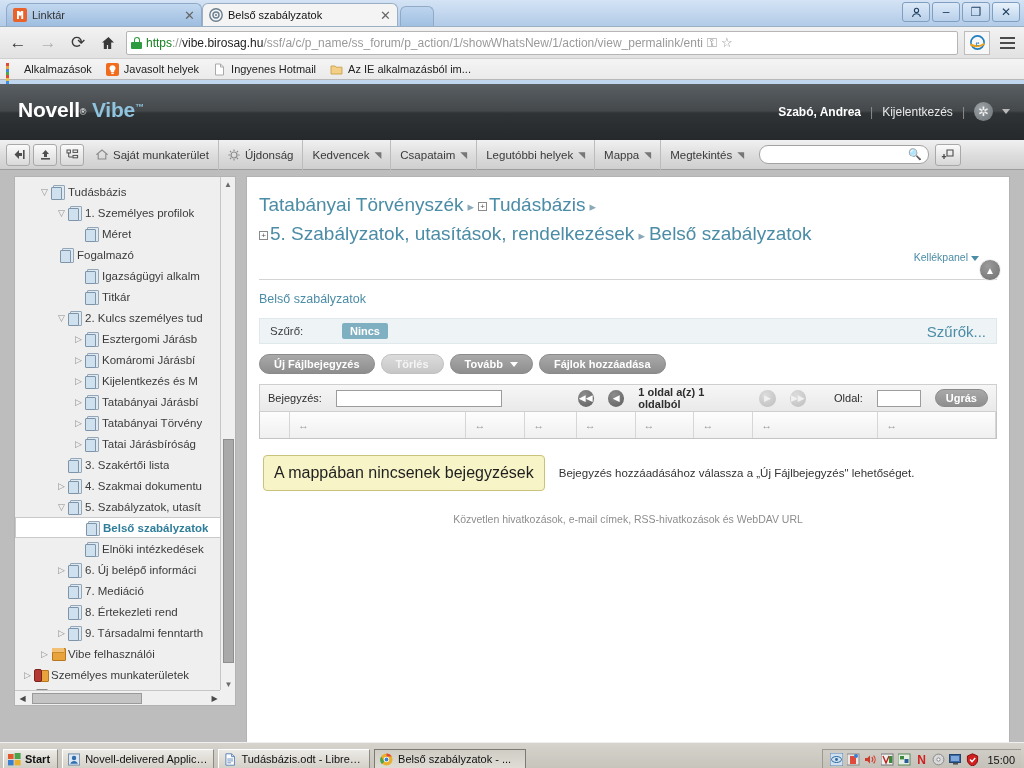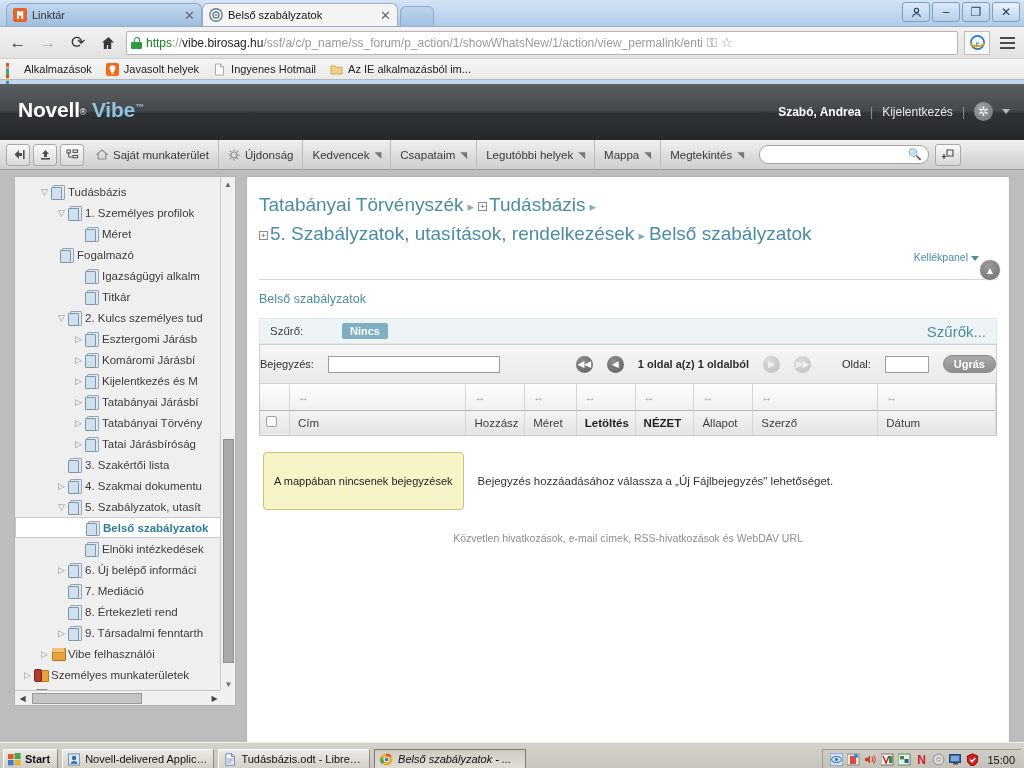--- a/index.html
+++ b/index.html
@@ -302,21 +302,21 @@
   }
   .vbtn.muted {
     background: linear-gradient(180deg,#dcdcdc 0%, #c6c6c6 100%);
     color:#f4f4f4; border-color:#c0c0c0;
   }
   .vbtn .dn { margin-left:7px; width:0;height:0;border-left:4px solid transparent;border-right:4px solid transparent;border-top:5px solid #fff;}
 
   .pager {
     background: linear-gradient(180deg,#f6f6f6 0%, #e9e9e9 100%);
     border: 1px solid #cfcfcf;
-    height: 40px; display:flex; align-items:center; padding: 0 0;
+    height: 28px; display:flex; align-items:center; padding: 0 8px;
     font-size: 11px; color: #2e2e2e; gap: 14px; position: relative;
   }
   .pager input.box {
     height: 17px; border: 1px solid #9c9c9c; background:#fff; font-size:11px;
     padding: 0 3px; font-family: inherit;
   }
   .pg-circle {
     width: 17px; height: 17px; border-radius: 50%;
     background: radial-gradient(circle at 38% 30%, #8e8e8e, #5c5c5c);
     display:flex; align-items:center; justify-content:center; color:#fff; font-size:9px;
@@ -348,21 +348,21 @@
     white-space: nowrap; overflow: hidden;
   }
   .grid-head-row td.b { font-weight: bold; color: #1f1f1f; }
   .grid-head-row td.cb { padding-left: 6px; }
   .grid-wrap { border: 1px solid #c4c4c4; border-top: none; }
   .hchk { width: 11px; height: 11px; border:1px solid #a0a0a0; background:#fff; border-radius:2px; display:inline-block;}
 
   .empty-row { display:flex; align-items:center; gap: 14px; margin: 16px 0 0 4px; }
   .empty-badge {
     background: #f7f4c8; border: 1px solid #c9c27a; border-radius: 4px;
-    padding: 22px 10px; font-size: 11px; color: #1f1f1f;
+    padding: 8px 10px; font-size: 16px; color: #1f1f1f;
   }
   .empty-msg { font-size: 11.5px; color: #333; }
   .footer-links { text-align:center; font-size: 10.5px; color: #8d8d8d; margin-top: 22px; }
 
   
   .taskbar {
     position: absolute; left:0; top: 742px; width: 1024px; height: 16px;
     background: linear-gradient(180deg,#d6d3cc 0%, #c3c0b8 100%);
     border-top: 1px solid #efefef;
     display: flex; align-items: center; padding: 16px 3px; gap: 4px;
@@ -375,21 +375,20 @@
   }
   .task-btn {
     height: 21px; width: 152px; display:flex; align-items:center; gap:5px; padding: 0 5px;
     background: linear-gradient(180deg,#eceae5 0%, #d2cfc7 100%);
     border: 1px solid #8d8a84; border-top-color:#fff; border-left-color:#fff;
     font-size: 11px; color:#111; white-space:nowrap; overflow:hidden;
   }
   .task-btn.active {
     background: linear-gradient(180deg,#d0cdc5 0%, #e0ddd6 100%);
     border: 1px solid #7d7a74;
-    font-style: italic;
   }
   .task-btn .tlbl { overflow:hidden; text-overflow: ellipsis; }
   .tray {
     margin-left: auto; height: 21px; display:flex; align-items:center; gap:3px;
     padding: 0 6px; border: 1px solid #9d9a94; border-right:none; border-bottom:none;
     background: linear-gradient(180deg,#d0cdc6 0%, #c3c0b8 100%);
   }
   .tray .ticn { width: 14px; height: 14px; display:flex; align-items:center; justify-content:center; font-size: 11px; }
   .tray .clock { font-size: 11px; color:#111; margin-left: 5px; }
 </style>
@@ -772,20 +771,35 @@
         <div class="hr"></div>
 
         <div class="page-subtitle">Belső szabályzatok</div>
 
         <div class="filter-bar">
           <span class="label">Szűrő:</span>
           <span class="filter-chip">Nincs</span>
           <span class="right">Szűrők...</span>
         </div>
 
+        <div class="btn-row">
+          <div class="vbtn">
+              <span>Új Fájlbejegyzés</span>
+            </div>
+          <div class="vbtn muted">
+              <span>Törlés</span>
+            </div>
+          <div class="vbtn">
+              <span>Tovább</span>
+              <span class="dn"></span>
+            </div>
+          <div class="vbtn">
+              <span>Fájlok hozzáadása</span>
+            </div>
+        </div>
 
         <div class="pager">
           <span>Bejegyzés:</span>
           <input class="box" style="width: 172px;" value="">
           <span style="flex:0 0 48px;"></span>
           <span class="pg-circle">◀◀</span>
           <span class="pg-circle">◀</span>
           <span class="pgtext">1 oldal a(z) 1 oldalból</span>
           <span class="pg-circle off">▶</span>
           <span class="pg-circle off">▶▶</span>
@@ -813,31 +827,20 @@
                   <td></td>
                   <td>↔</td>
                   <td>↔</td>
                   <td>↔</td>
                   <td>↔</td>
                   <td>↔</td>
                   <td>↔</td>
                   <td>↔</td>
                   <td>↔</td>
                 </tr>
-              <tr class="grid-head-row" id="grid-head-row">
-                  <td class="cb"><span class="hchk"></span></td>
-                  <td class="">Cím</td>
-                  <td class="">Hozzász</td>
-                  <td class="">Méret</td>
-                  <td class="b">Letöltés</td>
-                  <td class="b">NÉZET</td>
-                  <td class="">Állapot</td>
-                  <td class="">Szerző</td>
-                  <td class="">Dátum</td>
-                </tr>
             </tbody>
           </table>
         </div>
 
         <div class="empty-row">
           <span class="empty-badge">A mappában nincsenek bejegyzések</span>
           <span class="empty-msg">Bejegyzés hozzáadásához válassza a „Új Fájlbejegyzés" lehetőséget.</span>
         </div>
 
         <div class="footer-links">Közvetlen hivatkozások, e-mail címek, RSS-hivatkozások és WebDAV URL</div>

